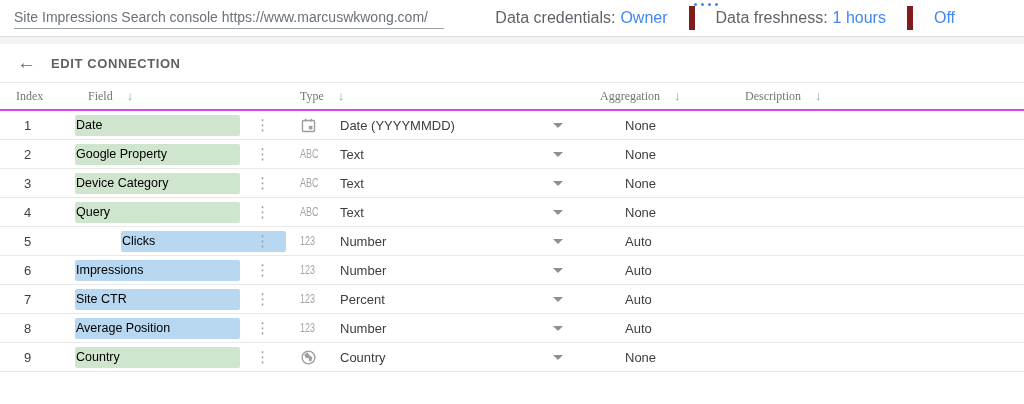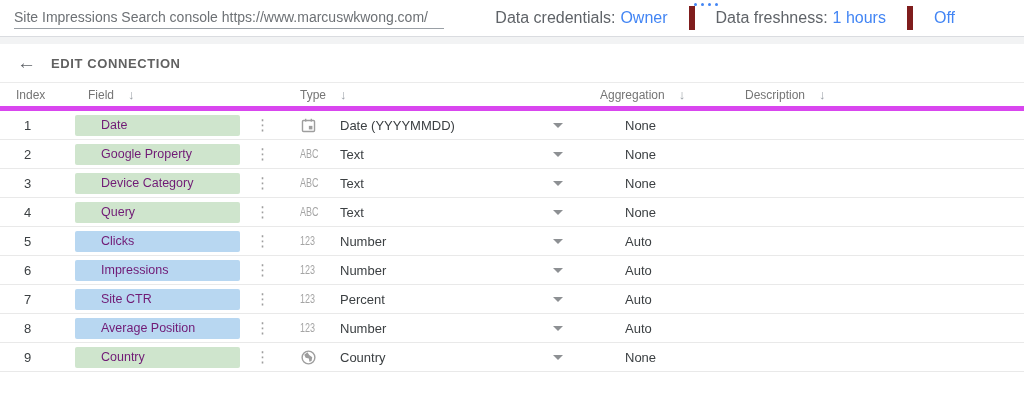--- a/index.html
+++ b/index.html
@@ -83,23 +83,24 @@
   }
 
   
   .grid-row {
     display: grid;
     grid-template-columns: 75px 170px 55px 225px 65px 150px 1fr;
     align-items: center;
   }
   .thead {
     height: 28px;
-    border-bottom: 5px solid #d946ef;
+    border-bottom: 2px solid #d946ef;
     font-size: 12px;
     color: #757575;
+    font-family: Liberation Serif, serif;
   }
   .th { display: flex; align-items: center; }
   .th-index { padding-left: 16px; }
   .th-field { padding-left: 13px; }
   .th-type  { padding-left: 0; }
   .th-agg   { padding-left: 10px; }
   .th-desc  { padding-left: 5px; }
   .sort-arrow {
     margin-left: 14px;
     font-size: 13px;
@@ -113,23 +114,23 @@
     font-size: 13px;
     color: #3c4043;
   }
   .cell-index { padding-left: 24px; }
   .chip {
     width: 165px;
     height: 21px;
     border-radius: 2px;
     display: flex;
     align-items: center;
-    padding-left: 26px;
+    padding-left: 1px;
     font-size: 12.5px;
-    color: #701a75;
+    color: #000000;
     cursor: pointer;
     overflow: hidden;
     white-space: nowrap;
   }
   .cell-menu { padding-left: 6px; }
   .kebab {
     color: #9e9e9e;
     font-size: 15px;
     letter-spacing: 0;
     cursor: pointer;
@@ -316,21 +317,21 @@
     <div class="cell-dd">
       <span class="dd-triangle"></span>
     </div>
     <div class="cell-agg">None</div>
     <div class="cell-desc"></div>
   </div>
 
   <div class="grid-row trow">
     <div class="cell-index">5</div>
     <div>
-      <div class="chip" style="background: rgb(184, 215, 241);">Clicks</div>
+      <div class="chip" style="background: rgb(184, 215, 241); margin-left: 46px;">Clicks</div>
     </div>
     <div class="cell-menu">
       <span class="kebab">⋮</span>
     </div>
     <div class="cell-type">
 
       <span class="type-icon">
         <span class="glyph-txt">123</span>
       </span>
 

